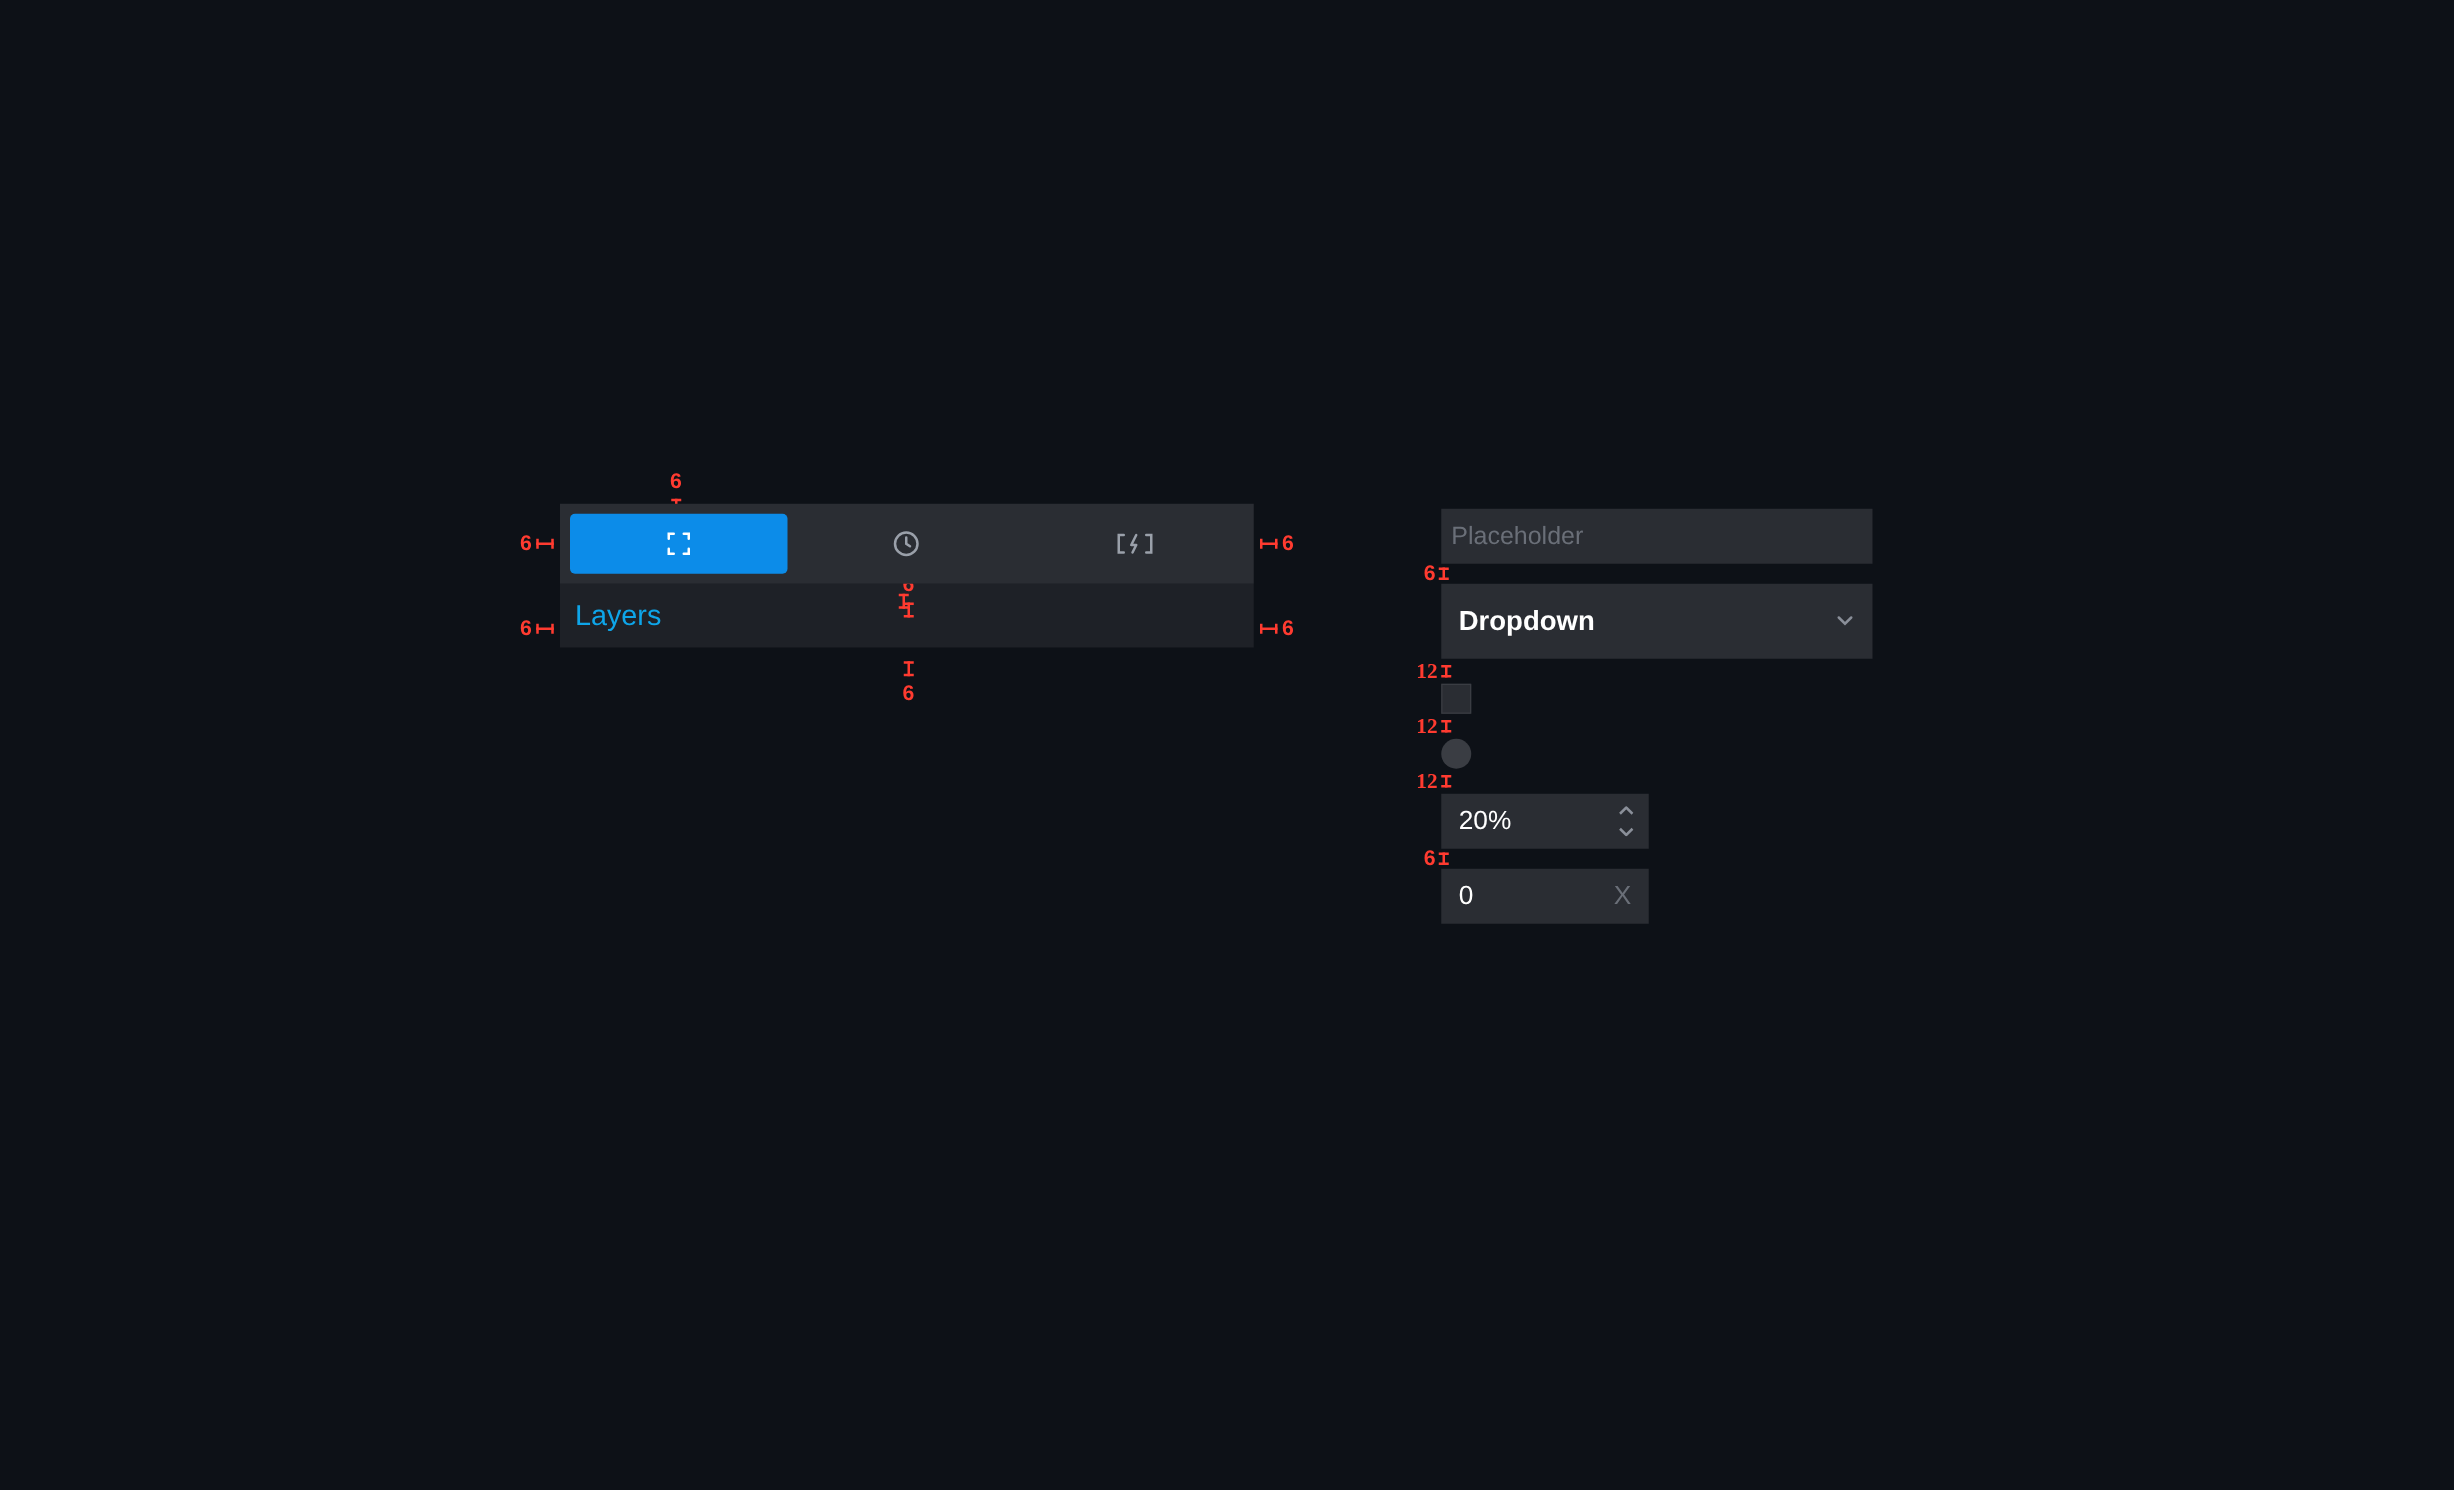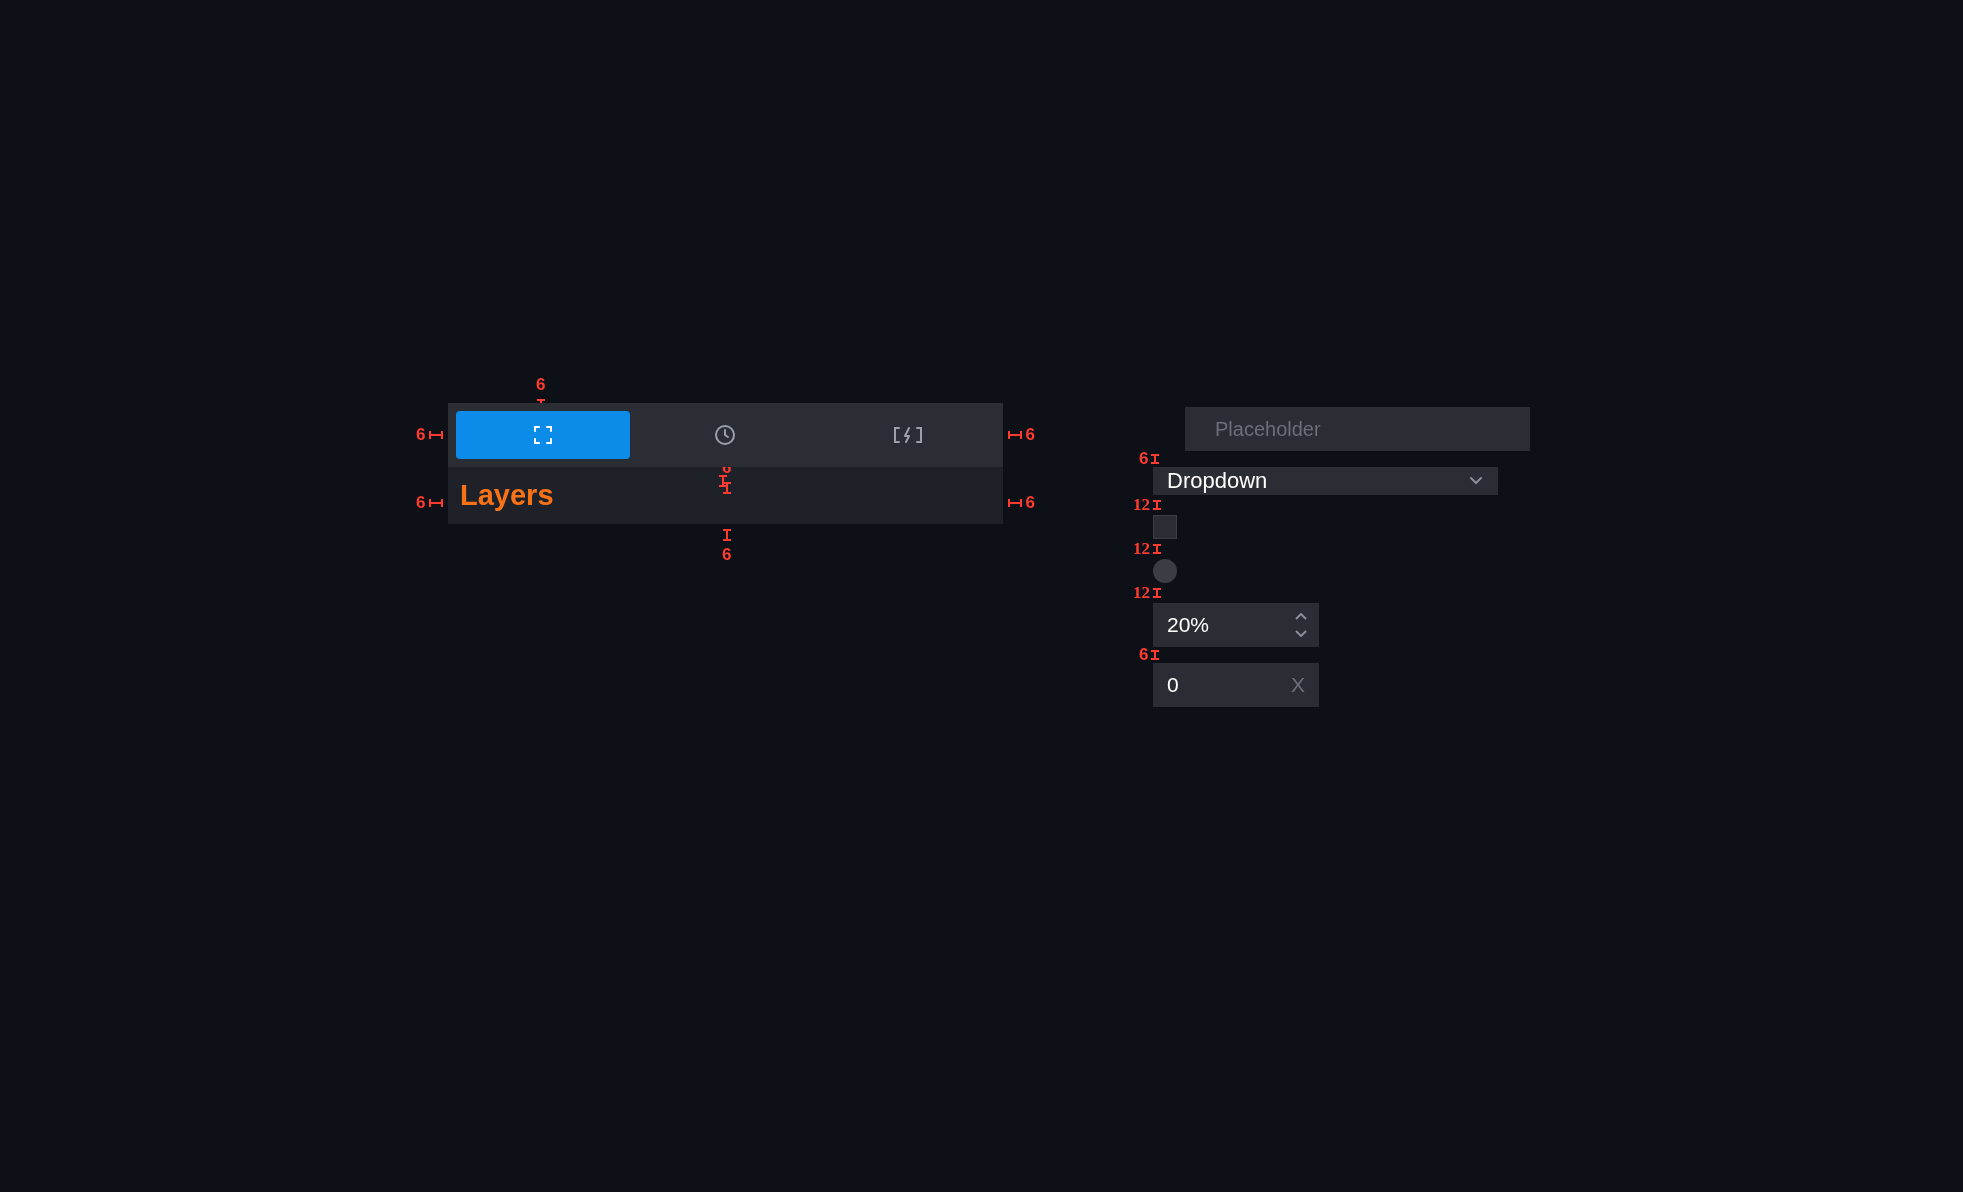--- a/index.html
+++ b/index.html
@@ -37,23 +37,23 @@
     cursor: pointer;
   }
   .tab-btn.active {
     background: #0c8ce9;
   }
   .tab-btn svg { display: block; }
 
   .panel-header {
     background: #1e2127;
     padding: 12px 12px;
-    color: #f97316;
-    font-size: 29px;
-    font-weight: 700;
+    color: #0ea5e9;
+    font-size: 23px;
+    font-weight: 400;
   }
 
   
   .measure {
     position: absolute;
     color: #ff3b30;
     font-size: 17px;
     font-weight: 700;
     display: flex;
     align-items: center;
@@ -102,38 +102,37 @@
     width: 345px;
     display: flex;
     flex-direction: column;
   }
 
   .text-input {
     background: #2a2d33;
     border: none;
     color: #fff;
     font-size: 20px;
-    padding: 10px 30px;
+    padding: 10px 8px;
     height: 44px;
     width: 100%;
     outline: none;
-    margin-left: 32px;
   }
   .text-input::placeholder { color: #6a6f78; }
 
   .dropdown {
     background: #2a2d33;
-    height: 28px;
+    height: 60px;
     display: flex;
     align-items: center;
     justify-content: space-between;
     padding: 0 14px;
     color: #fff;
     font-size: 22px;
-    font-weight: 400;
+    font-weight: 700;
     cursor: pointer;
   }
   .dropdown .chev { color: #8a8f99; }
 
   .checkbox-row {
     display: flex;
     align-items: center;
   }
   .checkbox {
     width: 24px;

